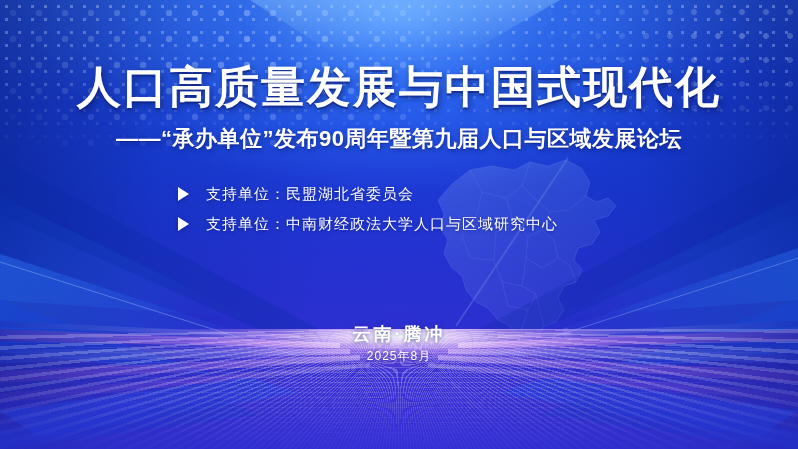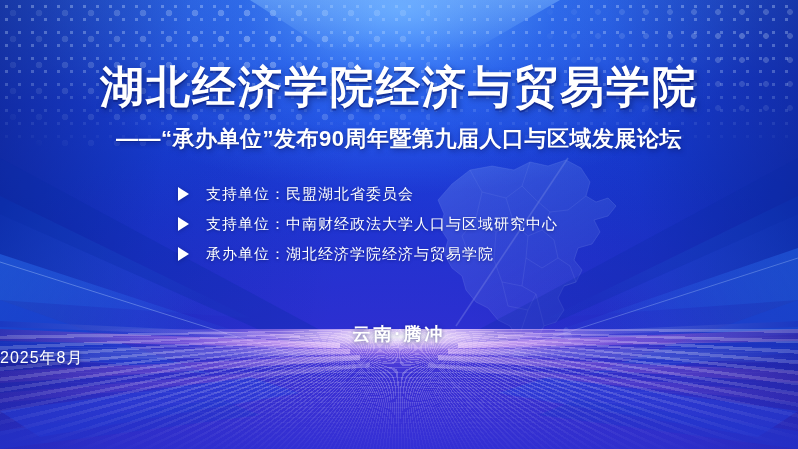--- a/index.html
+++ b/index.html
@@ -215,22 +215,23 @@
     text-align: center;
     color: #ffffff;
     font-size: 18px;
     letter-spacing: 3px;
     text-shadow: 0 1px 4px rgba(8,20,90,0.6);
     font-weight: bold;
   }
   .date {
     position: absolute;
     left: 0; right: 0; top: 348px;
+    text-align: center;
     color: #ffffff;
-    font-size: 16px;
+    font-size: 12px;
     letter-spacing: 1px;
     text-shadow: 0 1px 4px rgba(8,20,90,0.6);
   }
 </style>
 </head>
 <body>
 
 <div class="banner">
 
   <div class="bg-base"></div>
@@ -365,40 +366,36 @@
 
   <div class="burst">
     <div class="burst-rays"></div>
     <div class="burst-grid"></div>
     <div class="burst-core"></div>
     <div class="burst-haze"></div>
   </div>
 
   <div class="content">
 
-    <div class="title">湖北经济学院经济与贸易学院</div>
+    <div class="title">人口高质量发展与中国式现代化</div>
 
     <div class="subtitle">——“承办单位”发布90周年暨第九届人口与区域发展论坛</div>
 
     <div class="org-list">
 
       <div class="org-item">
         <span class="org-bullet"></span>
         <span class="org-text">支持单位：民盟湖北省委员会</span>
       </div>
 
       <div class="org-item">
         <span class="org-bullet"></span>
         <span class="org-text">支持单位：中南财经政法大学人口与区域研究中心</span>
       </div>
 
-      <div class="org-item">
-        <span class="org-bullet"></span>
-        <span class="org-text">承办单位：湖北经济学院经济与贸易学院</span>
-      </div>
 
 
     </div>
 
     <div class="place">云南·腾冲</div>
 
     <div class="date">2025年8月</div>
 
   </div>
 </div>

